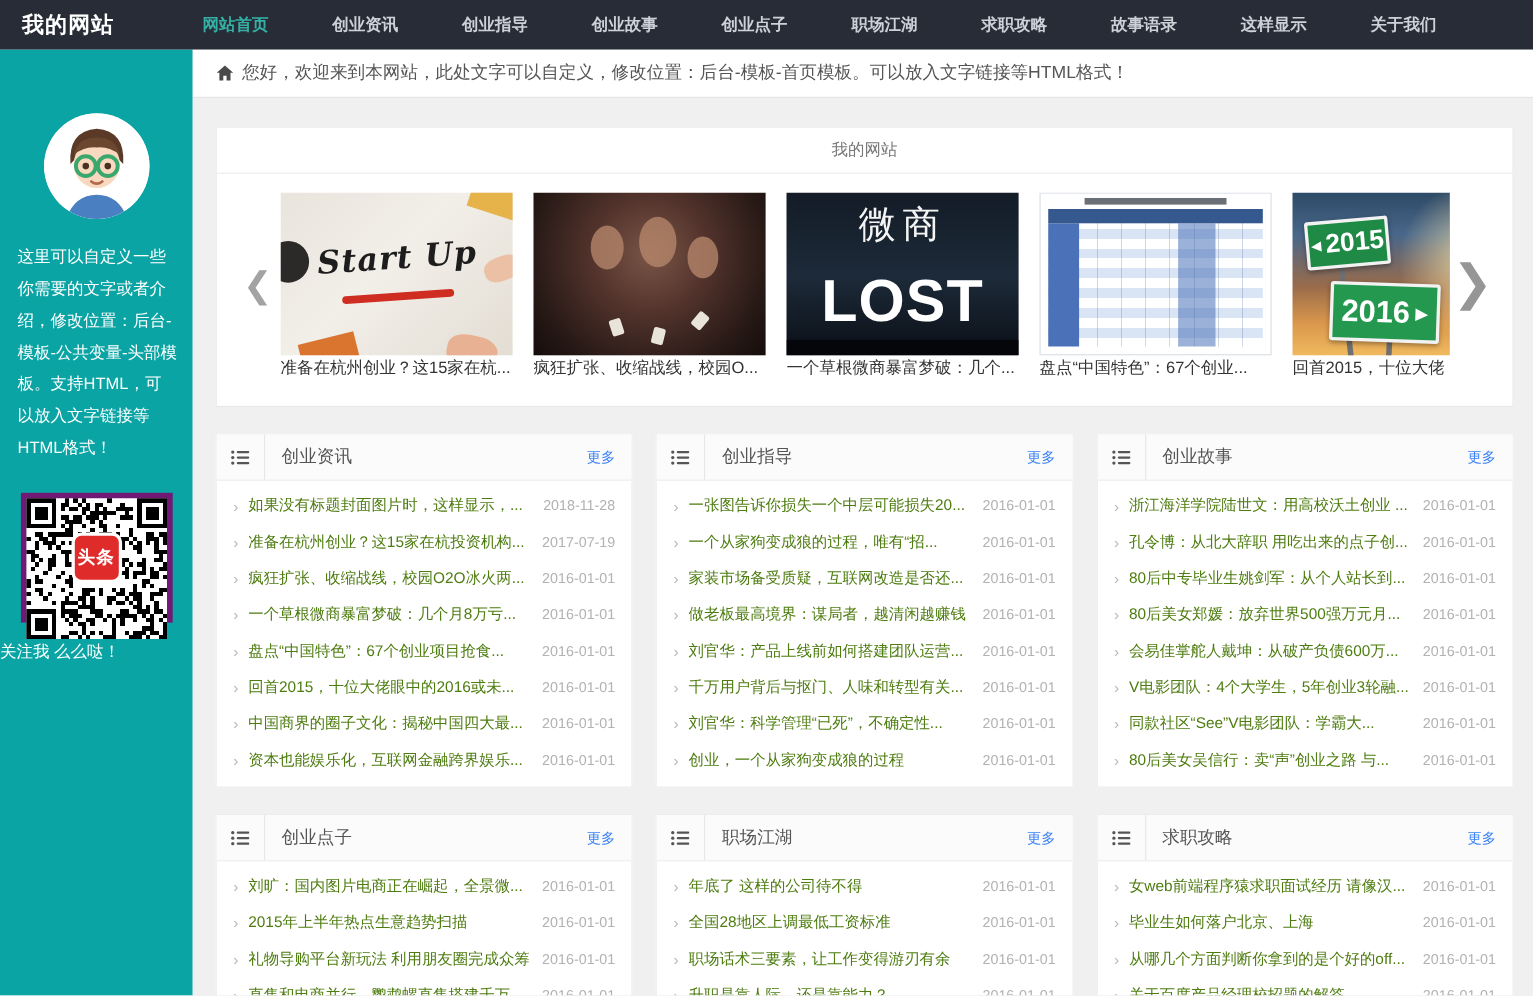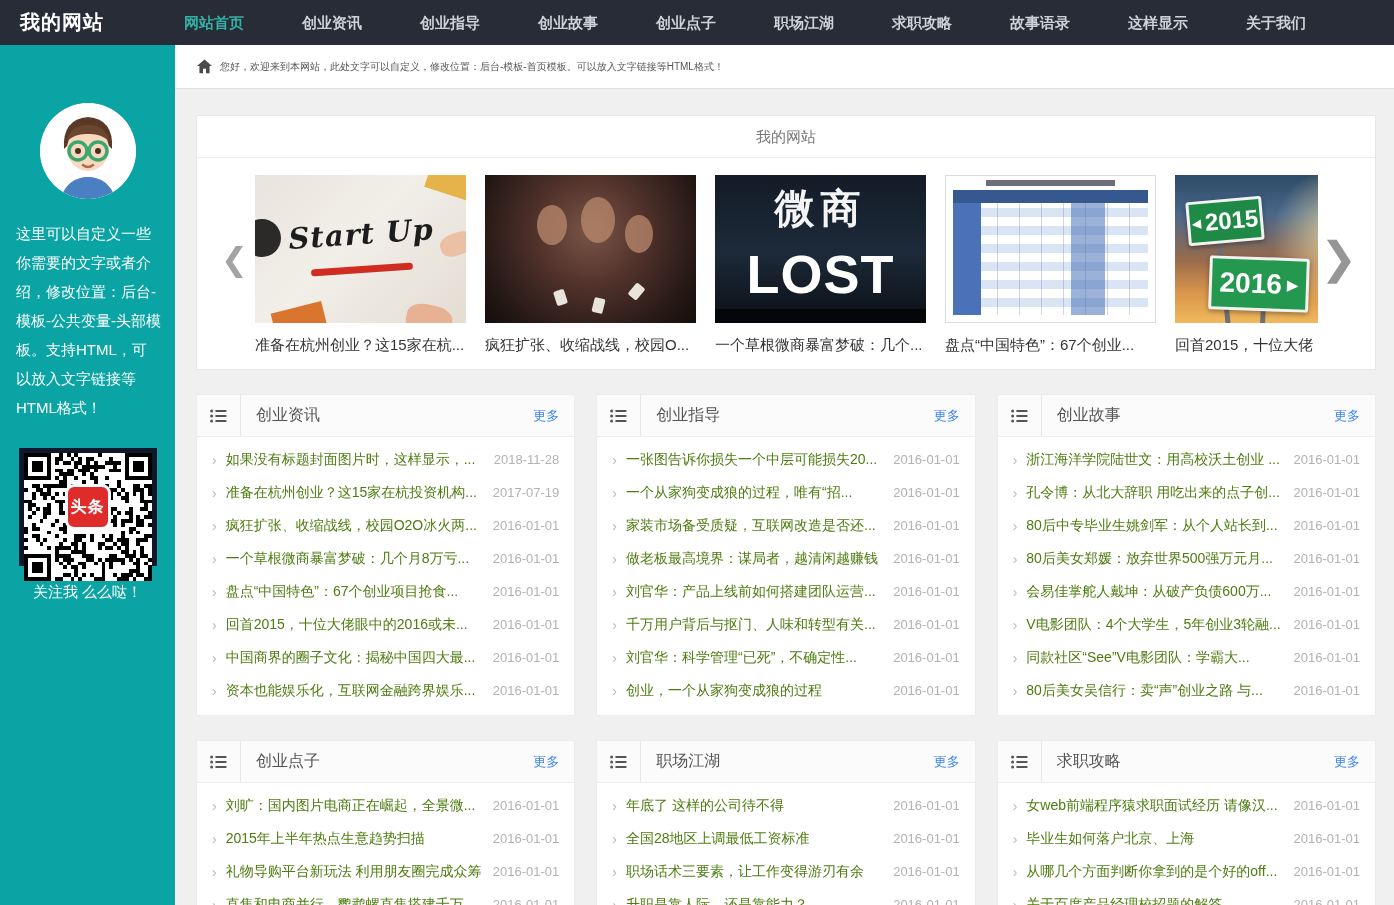--- a/index.html
+++ b/index.html
@@ -10,40 +10,40 @@
   .navbar { position:absolute; top:0; left:0; width:1394px; height:45px; background:#272c37; display:flex; align-items:center; z-index:20; }
   .logo { width:155px; padding-left:20px; color:#ffffff; font-size:20px; font-weight:bold; letter-spacing:1px; cursor:pointer; }
   .nav-menu { display:flex; list-style:none; height:45px; align-items:center; }
   .nav-item { padding:0 29px; font-size:15px; color:#cdd1d8; cursor:pointer; line-height:45px; white-space:nowrap;font-weight:bold; }
   .nav-item.active { color:#35b0a5; }
 
   
   .sidebar { position:absolute; top:45px; left:0; width:175px; height:860px; background:#0ba4a4; z-index:10; }
   .avatar-wrap { width:96px; height:96px; margin:58px auto 0; border-radius:50%; background:#fff; overflow:hidden; position:relative; }
   .sidebar-intro { margin:20px 14px 0 16px; color:#ffffff; font-size:15px; line-height:29px; }
-  .qr-box { width:138px; height:118px; margin:26px auto 0; background:#0f172a; position:relative; padding:5px; }
+  .qr-box { width:138px; height:118px; margin:26px auto 0; background:#701a75; position:relative; padding:5px; }
   .qr-box svg { width:128px; height:128px; display:block; }
   .qr-badge { position:absolute; left:50%; top:50%; transform:translate(-50%,-50%); width:46px; height:46px; background:#e02b2b; border:3px solid #ffffff; border-radius:9px; color:#fff; font-size:16px; font-weight:bold; display:flex; align-items:center; justify-content:center; letter-spacing:1px; }
-  .qr-caption { margin-top:17px; text-align:center; color:#ffffff; font-size:15px; }
+  .qr-caption { margin-top:17px; color:#ffffff; font-size:15px; }
 
   
   .main { position:absolute; left:175px; top:45px; width:1219px; height:860px; background:#f0f0f0; overflow:hidden; }
-  .welcome-bar { height:44px; background:#ffffff; border-bottom:1px solid #e3e3e3; display:flex; align-items:center; padding-left:22px; color:#555; font-size:10px; }
+  .welcome-bar { height:44px; background:#ffffff; border-bottom:1px solid #e3e3e3; display:flex; align-items:center; padding-left:22px; color:#555; font-size:16px; }
   .welcome-bar svg { margin-right:8px; flex:none; }
   .content { padding:26px 18px 0 21px; }
 
   
   .panel { background:#ffffff; border:1px solid #e7e7e7; }
   .panel-header { height:42px; line-height:41px; text-align:center; color:#787878; font-size:15px; border-bottom:1px solid #ececec; }
   .carousel-body { position:relative; height:211px; }
   .slides-viewport { position:absolute; left:58px; top:17px; width:1063px; height:190px; overflow:hidden; }
   .slides-row { display:flex; gap:19px; width:1131px; }
   .slide { width:211px; flex:none; cursor:pointer; }
   .slide-img { width:211px; height:148px; position:relative; overflow:hidden; background:#ddd; }
-  .slide-caption { margin-top:13px; font-size:15px; color:#333; white-space:nowrap; overflow:hidden; }
+  .slide-caption { margin-top:2px; font-size:15px; color:#333; white-space:nowrap; overflow:hidden; }
   .car-arrow { position:absolute; color:#a3a3a3; cursor:pointer; user-select:none; font-family:"DejaVu Sans",sans-serif; }
   .car-prev { left:24px; top:82px; font-size:32px; }
   .car-next { right:18px; top:74px; font-size:44px; font-weight:bold; color:#969696; }
 
   
   .art-startup { background:linear-gradient(135deg,#e9e4dc 0%,#f2efe9 45%,#e3ddd3 100%); }
   .art-startup .su-text { position:absolute; left:50%; top:40%; transform:translate(-50%,-50%) rotate(-4deg); font-family:"DejaVu Serif",serif; font-style:italic; font-weight:bold; font-size:29px; color:#1d1d1d; letter-spacing:1px; white-space:nowrap; }
   .art-startup .su-underline { position:absolute; left:56px; top:91px; width:102px; height:7px; background:#cf2c22; border-radius:4px; transform:rotate(-4deg); }
   .art-startup .su-cam { position:absolute; left:-12px; top:44px; width:38px; height:38px; border-radius:50%; background:#2c2a28; }
   .art-startup .su-p1 { position:absolute; right:-10px; top:-12px; width:48px; height:32px; background:#e6b24a; transform:rotate(18deg); }
@@ -55,21 +55,21 @@
   .art-crowd .fig { position:absolute; border-radius:50%; background:#b98a6e; opacity:.75; }
   .art-crowd .f1 { left:52px; top:30px; width:30px; height:40px; }
   .art-crowd .f2 { left:96px; top:22px; width:34px; height:46px; }
   .art-crowd .f3 { left:140px; top:40px; width:28px; height:38px; }
   .art-crowd .crd { position:absolute; width:11px; height:15px; background:#e9e4da; border-radius:2px; }
   .art-crowd .c1 { left:70px; bottom:18px; transform:rotate(-18deg); }
   .art-crowd .c2 { left:108px; bottom:10px; transform:rotate(14deg); }
   .art-crowd .c3 { left:146px; bottom:24px; transform:rotate(40deg); }
 
   .art-lost { background:linear-gradient(180deg,#131c27 0%,#1d2a39 52%,#0a0f16 100%); }
-  .art-lost .lw { position:absolute; top:6px; left:50%; transform:translateX(-50%); color:#f4f4f4; font-size:40px; font-weight:bold; letter-spacing:6px; white-space:nowrap; }
+  .art-lost .lw { position:absolute; top:6px; left:50%; transform:translateX(-50%); color:#f4f4f4; font-size:34px; font-weight:normal; letter-spacing:6px; white-space:nowrap; }
   .art-lost .ll { position:absolute; bottom:22px; left:0; right:0; text-align:center; color:#ffffff; font-size:54px; font-weight:900; letter-spacing:1px; line-height:1; }
   .art-lost .sil { position:absolute; bottom:0; left:0; right:0; height:14px; background:#04060a; }
 
   .art-sheet { background:#ffffff; border:1px solid #d8dde5; }
   .art-sheet .sh-title { position:absolute; top:4px; left:40px; right:40px; height:6px; background:#3a3f4a; opacity:.75; }
   .art-sheet .sheet { position:absolute; left:7px; right:7px; top:14px; bottom:7px;
     background:
       linear-gradient(#35598f,#35598f) 0 0/100% 13px no-repeat,
       linear-gradient(#4b71b8,#4b71b8) 0 13px/28px 100% no-repeat,
       linear-gradient(rgba(75,113,184,.55),rgba(75,113,184,.55)) 118px 13px/34px 100% no-repeat,

